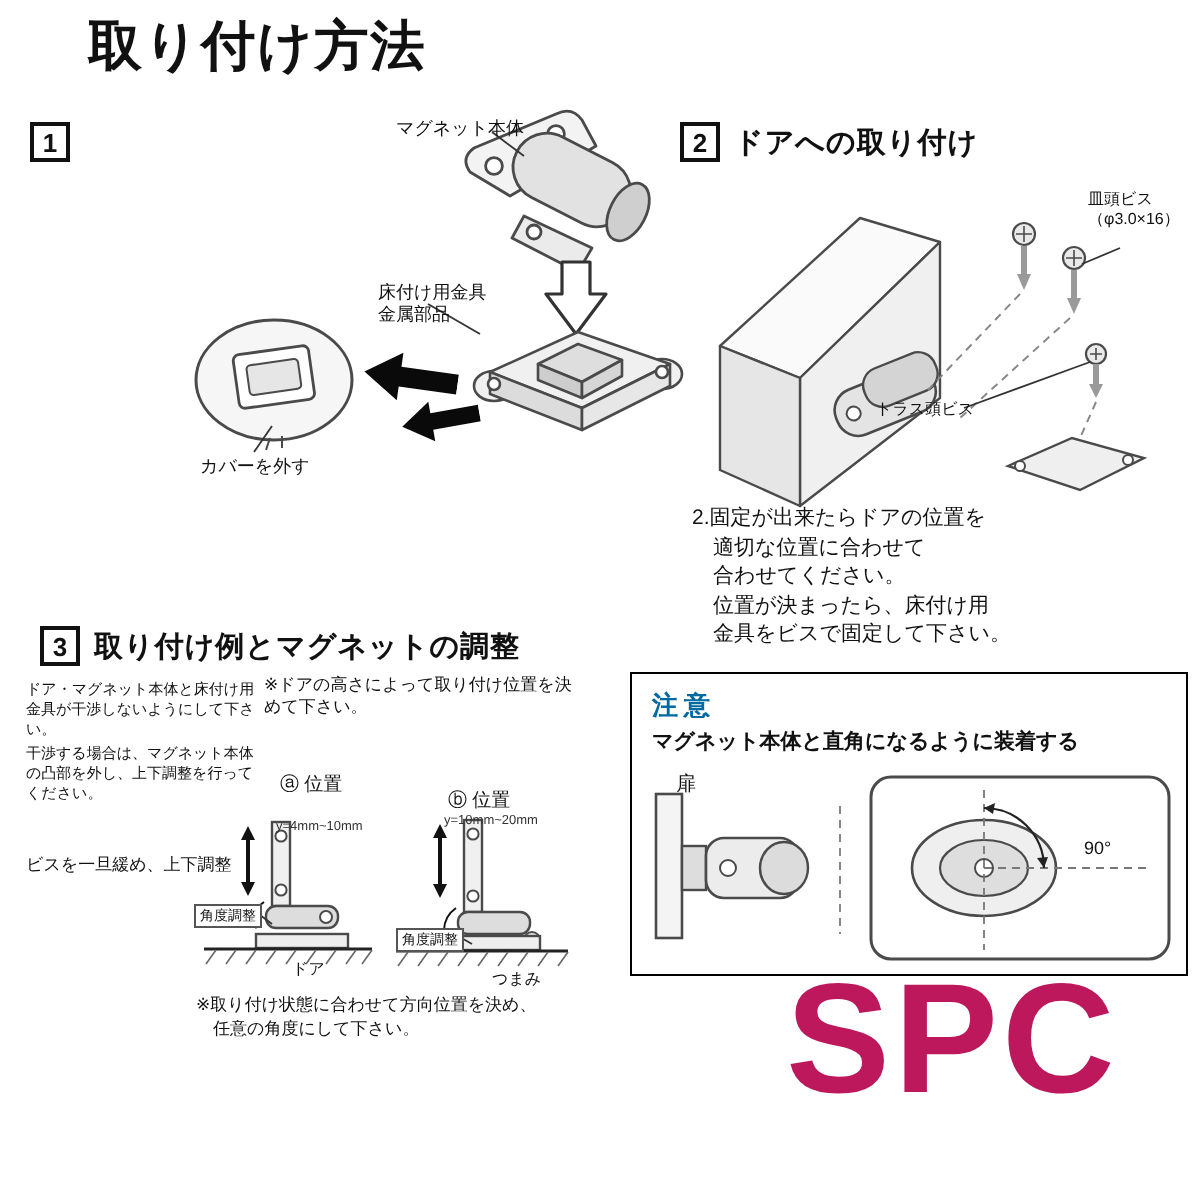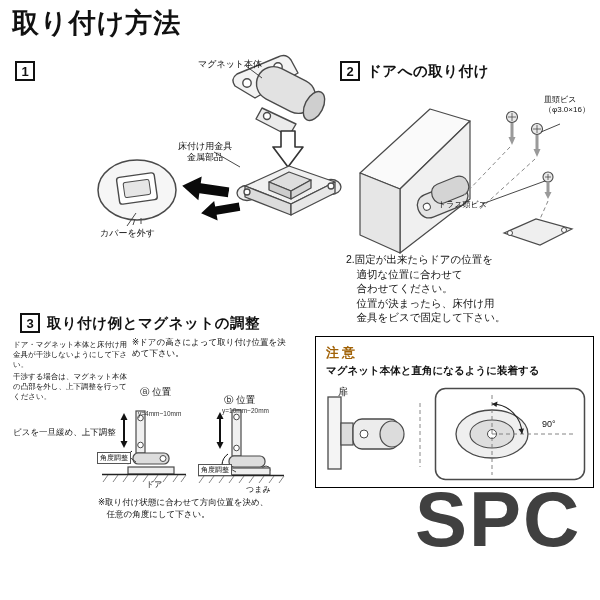--- a/index.html
+++ b/index.html
@@ -2,21 +2,21 @@
 <html><head>
 <meta charset="utf-8">
 <style>
   * { margin:0; padding:0; box-sizing:border-box; }
   html,body { background:#fff; }
   body { font-family:"Liberation Sans","DejaVu Sans",sans-serif; color:#111; }
   #canvas { position:relative; width:600px; height:600px; background:#fff; overflow:hidden; }
   .abs { position:absolute; }
   .pre { white-space:pre-line; }
   .txt { z-index:4; }
-  .page-title { font-size:27px; font-weight:900; letter-spacing:1px; }
+  .page-title { font-size:27px; font-weight:900; letter-spacing:1px;margin-left:32px; }
   .sec-head { display:flex; align-items:center; gap:7px; z-index:4; }
   .numbox { width:20px; height:20px; border:2px solid #111; display:flex; align-items:center;
             justify-content:center; font-size:13px; font-weight:bold; line-height:1; background:#fff; }
   .sec-title { font-size:14.5px; font-weight:800; letter-spacing:.5px; }
   .boxed-lbl { border:1px solid #555; background:#fff; padding:0 2px; }
   .caution-box { border:1.5px solid #000; background:#fff; z-index:2; }
   .caution-title { font-weight:bold; font-size:13px; letter-spacing:3px; }
   .caution-text { font-size:10.5px; font-weight:700; }
   .watermark { font-size:78px; font-weight:800; letter-spacing:2px; line-height:1; z-index:1; }
   svg { display:block; }
@@ -46,21 +46,21 @@
       <ellipse cx="86" cy="54" rx="9" ry="15.5" fill="#cfcfcf" transform="rotate(27 86 54)"></ellipse>
       <path d="M34 56 L68 72 L61 84 L28 67 Z" fill="#ebebeb"></path>
       <circle cx="39" cy="64" r="3.5" fill="#fff"></circle>
     </g>
   </svg>
 
   <svg class="abs illus" style="left:272px;top:130px" width="32" height="38" viewBox="0 0 32 38">
     <path d="M9 1 H23 V17 H31 L16 37 L1 17 H9 Z" fill="#fff" stroke="#333" stroke-width="1.6" stroke-linejoin="round"></path>
   </svg>
 
-  <div class="abs pre txt" style="left:178px;top:141px;font-size:9px;line-height:11px;text-align:center">床付け用金具
+  <div class="abs pre txt" style="left:189px;top:141px;font-size:9px;line-height:11px;">床付け用金具
 金属部品</div>
 
   <svg class="abs illus" style="left:95px;top:156px" width="84" height="72" viewBox="0 0 84 72">
     <ellipse cx="42" cy="34" rx="39" ry="30" fill="#f6f6f6" stroke="#4a4a4a" stroke-width="1.5"></ellipse>
     <g transform="rotate(-8 42 33)">
       <rect x="23" y="19" width="38" height="27" rx="3" fill="#fff" stroke="#4a4a4a" stroke-width="1.4"></rect>
       <rect x="29" y="25" width="26" height="15" rx="2" fill="#e6e6e6" stroke="#4a4a4a" stroke-width="1"></rect>
     </g>
     <path d="M40 63 L38 69 M46 62 L46 68" stroke="#4a4a4a" stroke-width="1"></path>
   </svg>
@@ -217,21 +217,21 @@
   <div class="abs txt boxed-lbl" style="left:97px;top:452px;font-size:7px">角度調整</div>
   <div class="abs txt boxed-lbl" style="left:198px;top:464px;font-size:7px">角度調整</div>
 
   <div class="abs txt" style="left:146px;top:479px;font-size:8px">ドア</div>
   <div class="abs txt" style="left:246px;top:484px;font-size:8px">つまみ</div>
 
   <div class="abs pre txt" style="left:98px;top:497px;width:210px;font-size:8.5px;line-height:11.5px">※取り付け状態に合わせて方向位置を決め、
 　任意の角度にして下さい。</div>
 
   <div class="abs caution-box" style="left:315px;top:336px;width:279px;height:152px">
-    <div class="abs caution-title" style="left:10px;top:7px;color:#a16207">注意</div>
+    <div class="abs caution-title" style="left:10px;top:7px;color:#0369a1">注意</div>
     <div class="abs caution-text" style="left:10px;top:27px">マグネット本体と直角になるように装着する</div>
     <div class="abs txt" style="left:22px;top:48px;font-size:10px">扉</div>
 
     <svg class="abs illus" style="left:6px;top:58px" width="108" height="84" viewBox="0 0 108 84">
       <rect x="6" y="2" width="13" height="72" fill="#f4f4f4" stroke="#4a4a4a" stroke-width="1.3"></rect>
       <rect x="19" y="28" width="12" height="22" fill="#ddd" stroke="#4a4a4a" stroke-width="1.2"></rect>
       <rect x="31" y="24" width="46" height="30" rx="9" fill="#ececec" stroke="#4a4a4a" stroke-width="1.3"></rect>
       <circle cx="42" cy="39" r="4" fill="#fff" stroke="#4a4a4a" stroke-width="1"></circle>
       <ellipse cx="70" cy="39" rx="12" ry="13" fill="#dcdcdc" stroke="#4a4a4a" stroke-width="1.2"></ellipse>
       <path d="M98 8 V72" stroke="#888" stroke-width="1" stroke-dasharray="4 3"></path>
@@ -257,15 +257,15 @@
       <path d="M246 66 L262 78"></path>
       <path d="M214 152 L240 167"></path>
       <path d="M127 226 L136 213"></path>
       <path d="M560 124 L541 132"></path>
       <path d="M482 204 L545 181"></path>
       <path d="M128 456 L136 462"></path>
       <path d="M229 468 L236 472"></path>
     </g>
   </svg>
 
-  <div class="abs watermark" style="left:415px;top:480px;color:#404040">SPC</div>
+  <div class="abs watermark" style="left:393px;top:480px;color:#be185d">SPC</div>
 
 </div>
 
 </body></html>

